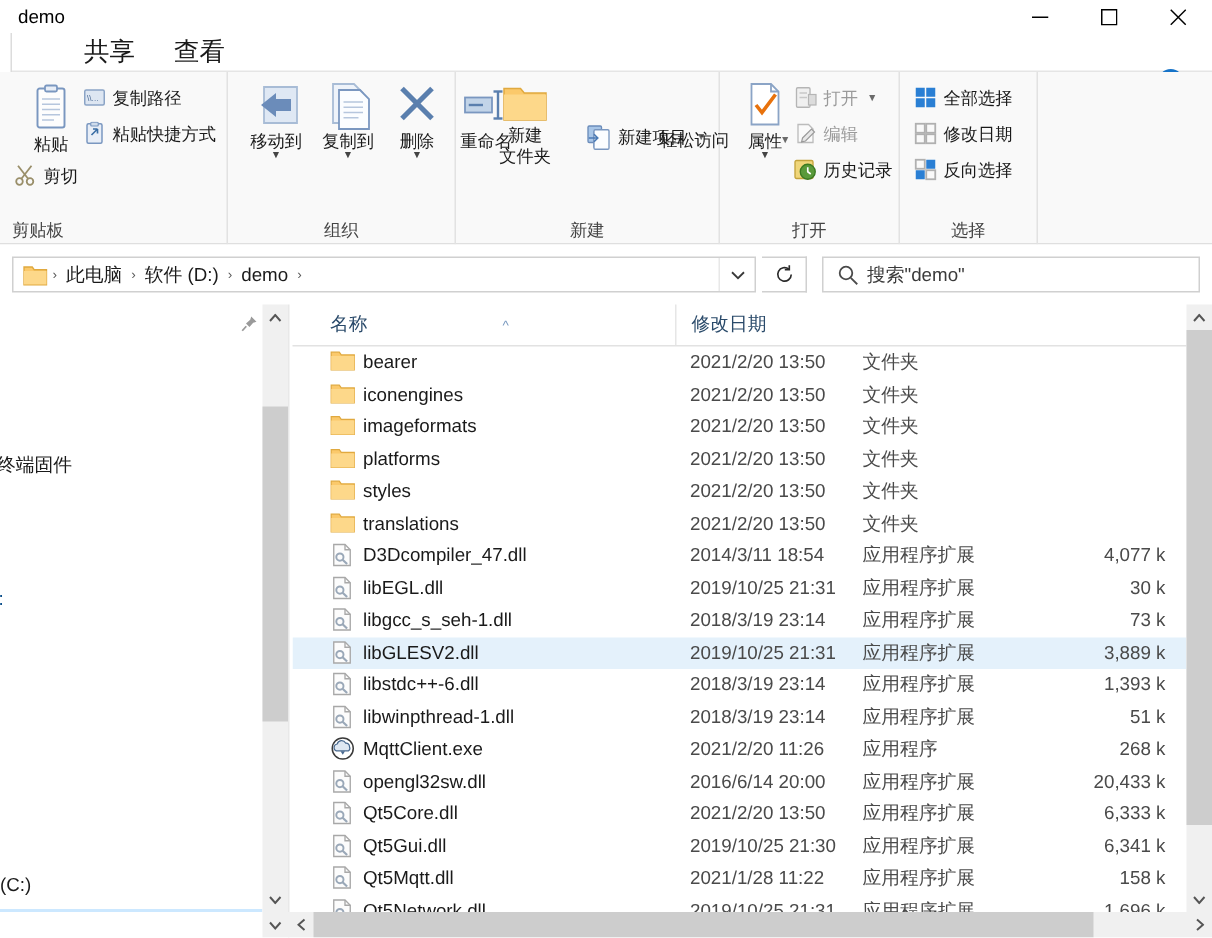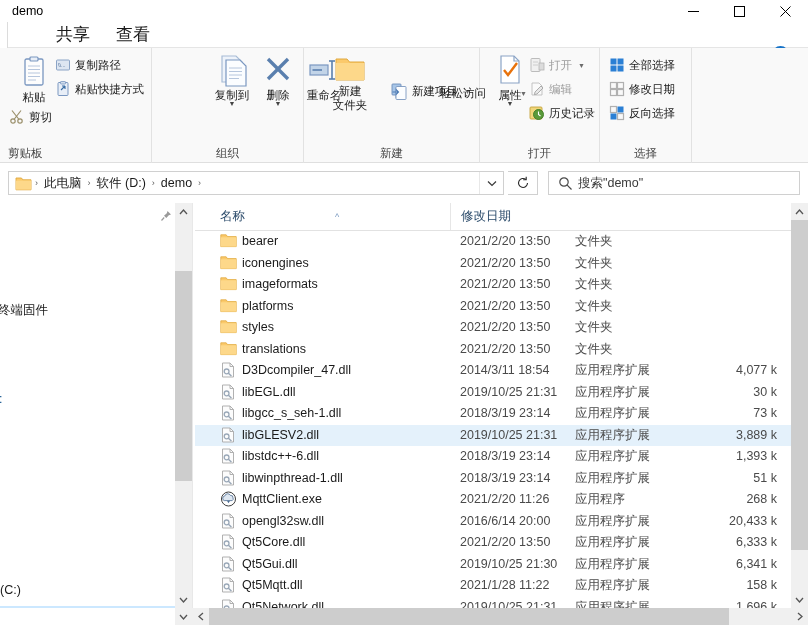--- a/index.html
+++ b/index.html
@@ -328,20 +328,28 @@
           <line x1="5" y1="10.5" x2="12" y2="1.5" stroke="#9a8f6a" stroke-width="1.2"></line>
           <line x1="10" y1="10.5" x2="3" y2="1.5" stroke="#9a8f6a" stroke-width="1.2"></line>
         </svg>
         <span class="lbl">剪切</span>
       </div>
 
       <div class="rgroup-label">剪贴板</div>
     </div>
 
     <div class="rgroup rg-org">
+      <div class="big-btn" style="left:6px; top:6px;">
+        <svg width="36" height="34" viewBox="0 0 36 34">
+          <path d="M10 4 h22 v24 h-22 z" fill="#dfe8f4" stroke="#a8bcd6" stroke-width="1.2"></path>
+          <path d="M18 12 h10 v8 h-10 v4 l-10 -8 l10 -8 z" fill="#6b8cba"></path>
+        </svg>
+        <span class="lbl">移动到</span>
+        <span class="caret-dn">▼</span>
+      </div>
 
       <div class="big-btn" style="left:54px; top:6px;">
         <svg width="36" height="34" viewBox="0 0 36 34">
           <path d="M8 2 h14 l6 6 v20 h-20 z" fill="#eef3fa" stroke="#a8bcd6" stroke-width="1.2"></path>
           <path d="M12 6 h14 l6 6 v20 h-20 z" fill="#fbfdff" stroke="#7a97c0" stroke-width="1.2"></path>
           <line x1="15" y1="14" x2="28" y2="14" stroke="#b6c6dd" stroke-width="1"></line>
           <line x1="15" y1="17.5" x2="28" y2="17.5" stroke="#b6c6dd" stroke-width="1"></line>
           <line x1="15" y1="21" x2="28" y2="21" stroke="#b6c6dd" stroke-width="1"></line>
           <line x1="15" y1="24.5" x2="25" y2="24.5" stroke="#b6c6dd" stroke-width="1"></line>
         </svg>

